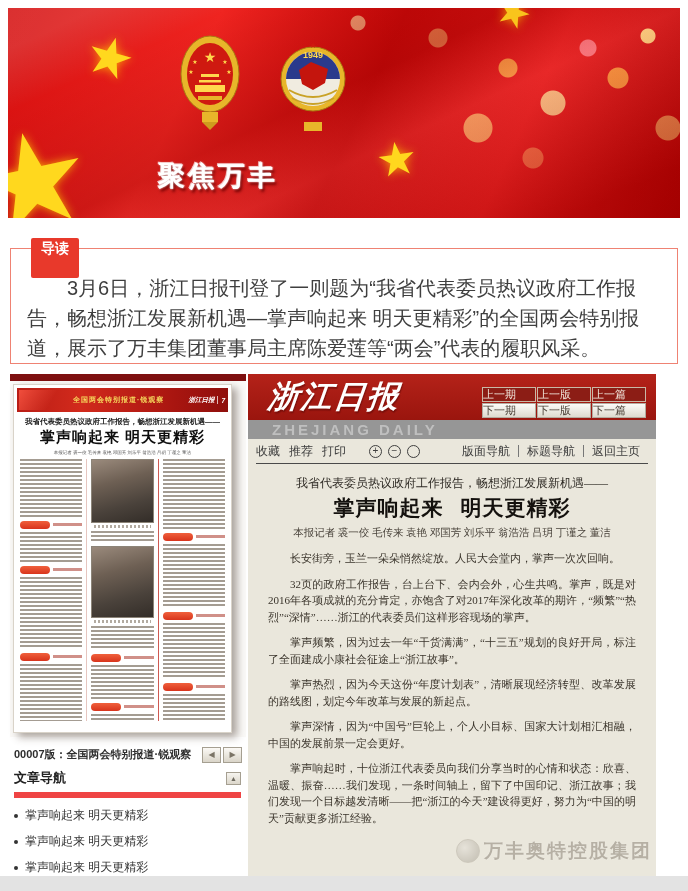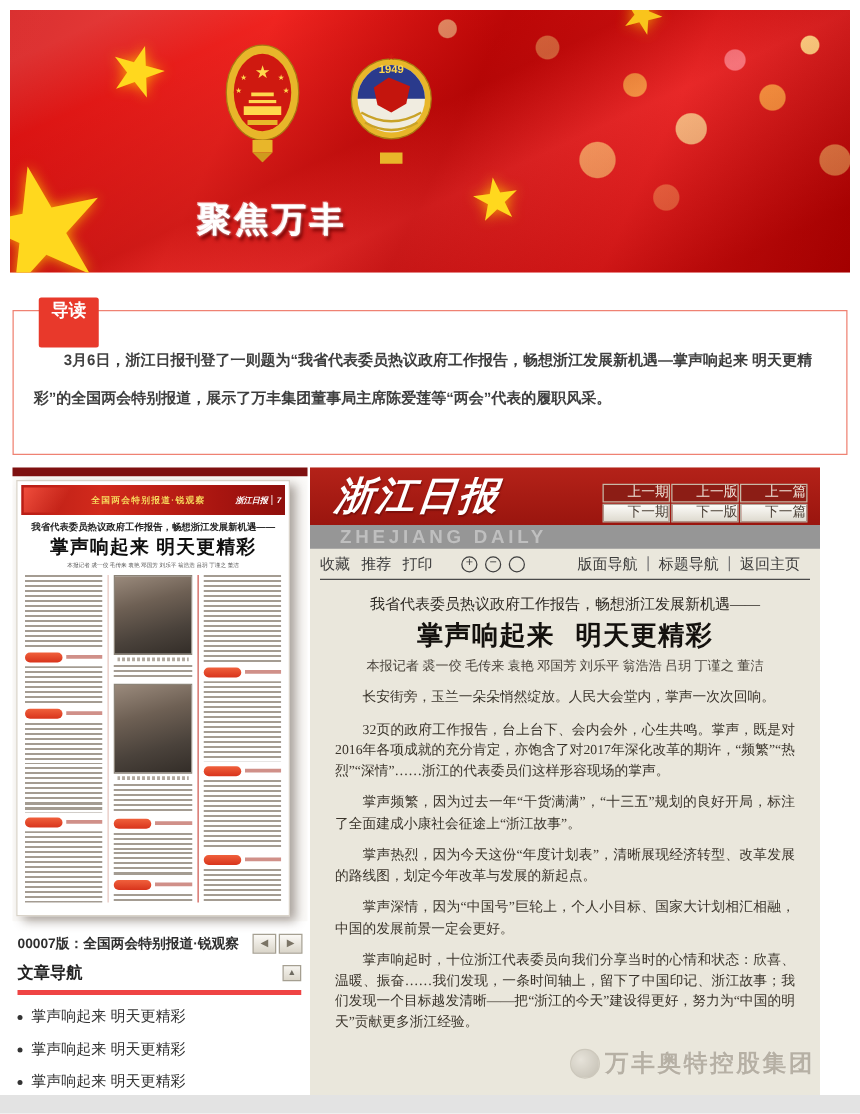--- a/index.html
+++ b/index.html
@@ -29,21 +29,21 @@
       text-shadow:0 0 2px #fff, 2px 3px 3px rgba(110,0,0,.95), -1px -1px 0 rgba(255,255,255,.7); }
   .emblem { position:absolute; top:26px; }
   .emblem-1 { left:172px; }
   .emblem-2 { left:272px; }
 
   
   .intro-box { position:absolute; left:10px; top:248px; width:668px; height:116px;
       border:1px solid #ef8273; background:#fff; }
   .intro-label { position:absolute; left:20px; top:-11px; background:#e8392b; color:#fff;
       font-size:14px; font-weight:bold; padding:2px 10px 20px; border-radius:2px; }
-  .intro-text { padding:24px 16px 0 16px; font-size:12px; font-weight:700; line-height:30px;
+  .intro-text { padding:24px 16px 0 16px; font-size:20px; font-weight:400; line-height:30px;
       color:#3f3f3f; text-indent:2em; }
 
   
   .thumb-wrap { position:absolute; left:10px; top:374px; width:236px; height:363px; background:#fbfaf8; }
   .thumb-topbar { position:absolute; left:0; top:0; right:0; height:7px; background:#7e1010; }
   .np-page { position:absolute; left:3px; top:10px; right:14px; bottom:4px; background:#fff;
       border:1px solid #d9d3c9; box-shadow:5px 4px 8px rgba(70,55,45,.45); overflow:hidden; }
   .np-head { position:relative; margin:3px; height:24px; display:flex; align-items:center;
       background:linear-gradient(90deg,#b91d15,#d22a1c 30%,#a81510 75%,#8f0f0c);
       color:#f6d75c; font-size:7px; font-weight:bold; }
@@ -68,40 +68,40 @@
       background:linear-gradient(165deg,#9a8a7c 0%,#6e6054 35%,#4a423b 70%,#332d28 100%); margin-bottom:2px; }
   .np-cap { height:3px; margin:1px 3px 3px; background:repeating-linear-gradient(90deg,#b3aba1 0 2px,rgba(0,0,0,0) 2px 4px); }
 
   
   .thumb-caption { position:absolute; left:14px; top:747px; width:228px; display:flex; align-items:flex-start; }
   .thumb-caption .cap-text { font-size:11px; font-weight:bold; color:#2e2e2e; }
   .cap-btns { margin-left:auto; display:flex; gap:2px; }
   .cap-btn { width:19px; height:16px; font-size:8px; color:#7b7466; text-align:center; line-height:14px;
       background:linear-gradient(#fbf9f5,#dad5c9); border:1px solid #a59f91; cursor:pointer; }
   .art-nav { position:absolute; left:14px; top:769px; width:227px; }
-  .art-nav-head { display:flex; align-items:center; padding-bottom:5px; border-bottom:4px solid #ef4444; }
+  .art-nav-head { display:flex; align-items:center; padding-bottom:5px; border-bottom:6px solid #ef4444; }
   .art-nav-title { font-size:13px; font-weight:bold; color:#222; }
   .collapse-btn { margin-left:auto; width:15px; height:13px; font-size:7px; color:#6e6a60; text-align:center;
       line-height:12px; background:linear-gradient(#f6f4ef,#dcd7cb); border:1px solid #a59f91; cursor:pointer; }
   .art-item { display:flex; align-items:center; gap:7px; margin-top:9px; font-size:12px; color:#333; cursor:pointer; }
   .art-item .dot { width:4px; height:4px; border-radius:50%; background:#333; flex:none; }
 
   
   .reader { position:absolute; left:248px; top:374px; width:408px; height:502px; background:#eae7dc; }
   .reader-head { position:absolute; left:0; top:0; right:0; height:46px;
       background:linear-gradient(180deg,#b42219,#9a150e); }
   .reader-gray { position:absolute; left:0; top:46px; right:0; height:19px; background:#969696; }
   .logo-cn { position:absolute; left:20px; top:2px; z-index:3; font-family:"Liberation Serif","DejaVu Serif",serif;
       font-size:31px; font-weight:bold; font-style:italic; color:#fff; transform:skewX(-6deg);
       text-shadow:1px 2px 1px rgba(60,0,0,.35); letter-spacing:2px; }
   .logo-en { position:absolute; left:24px; top:46px; z-index:2; font-size:15px; font-weight:bold;
       color:#bfbfbf; letter-spacing:3px; line-height:19px; }
   .nav-grid { position:absolute; top:13px; right:10px; display:grid; grid-template-columns:repeat(3,54px);
       grid-auto-rows:15px; gap:1px; z-index:4; }
-  .nav-btn { font-size:11px; text-align:right; line-height:13px; cursor:pointer; }
+  .nav-btn { font-size:11px; text-align:left; line-height:13px; cursor:pointer; }
   .nav-top { background:#8c1d15; color:#efe3d8; border:1px solid #c9b8a6; }
   .nav-bot { background:linear-gradient(#fcfbf8,#dedacf); color:#4a3f35; border:1px solid #b3aca0; }
   .toolbar { position:absolute; left:0; top:65px; right:0; height:24px; display:flex; align-items:center;
       padding:0 8px; font-size:12px; color:#3c3c3c; }
   .toolbar .tool { margin-right:9px; cursor:pointer; }
   .zoom-icons { display:flex; gap:6px; margin-left:14px; }
   .circ { width:13px; height:13px; border:1.5px solid #3f3f3f; border-radius:50%; font-size:10px;
       line-height:10px; text-align:center; color:#3f3f3f; cursor:pointer; }
   .toolbar-right { margin-left:auto; display:flex; align-items:center; }
   .toolbar-right .tool { margin:0 8px; }

